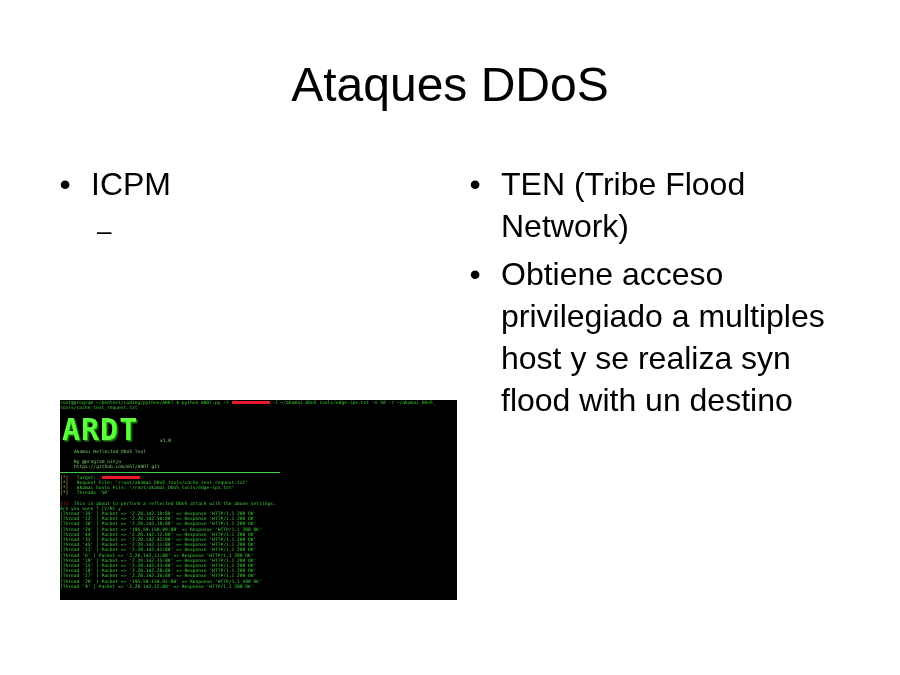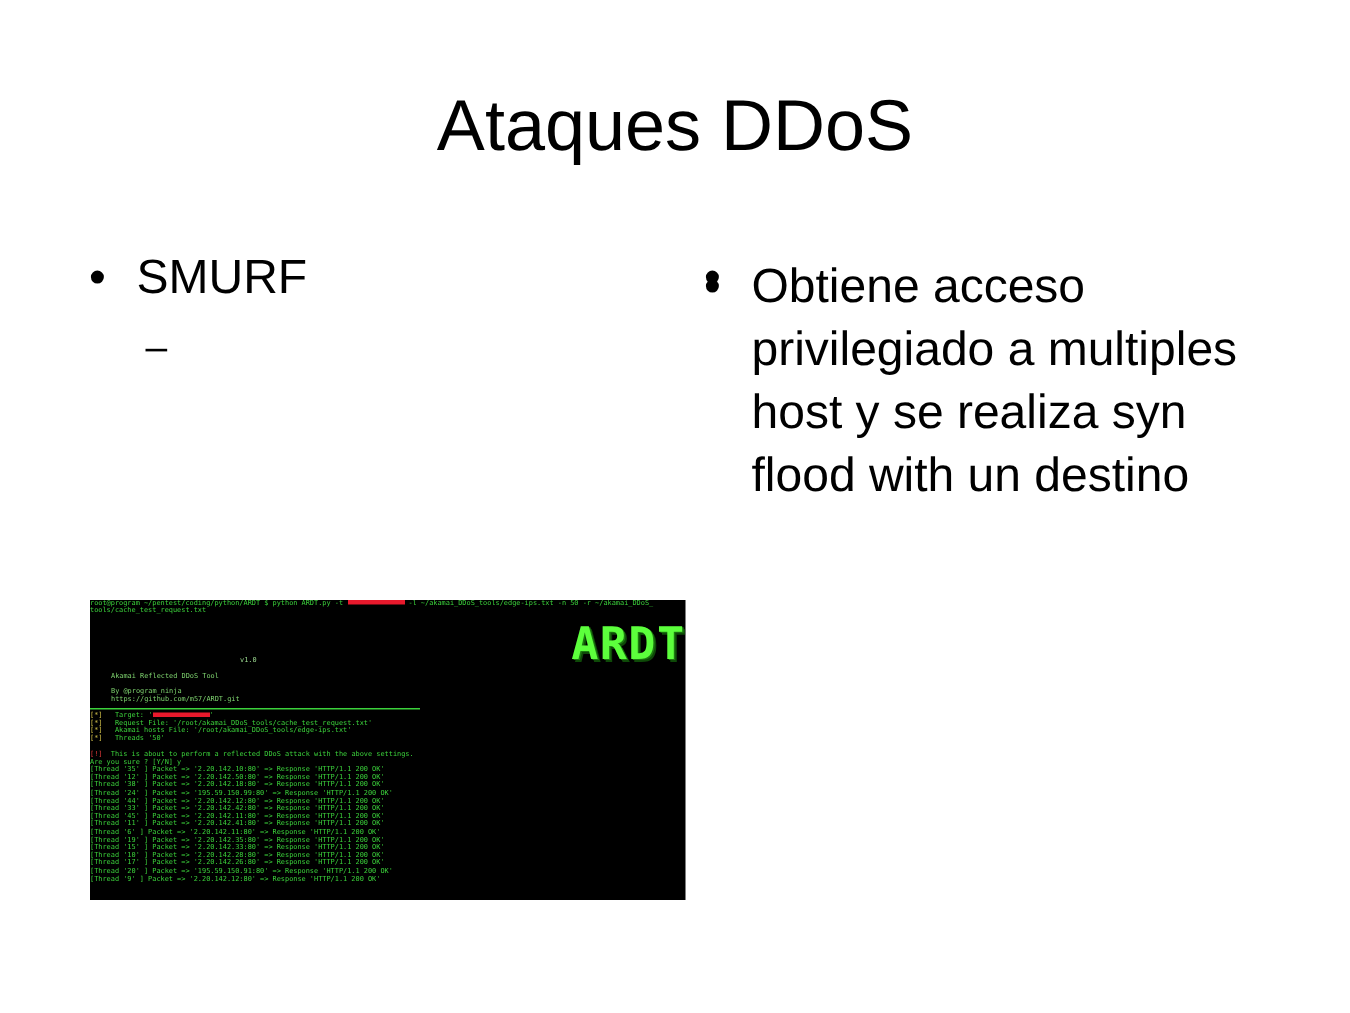--- a/index.html
+++ b/index.html
@@ -30,46 +30,46 @@
     position: absolute; left: 60px; top: 400px; width: 397px; height: 200px;
     background: #000; overflow: hidden;
     font-family: "DejaVu Sans Mono", monospace; font-size: 4.6px; line-height: 5.2px; color: #3bd23b;
   }
   .terminal .line { white-space: pre; display: block; }
   .terminal .redact { display: inline-block; width: 38px; height: 3px; background: #e8192c; vertical-align: middle; }
   .terminal .banner {
     font-family: "DejaVu Sans Mono", monospace; font-weight: bold; font-size: 30px; line-height: 32px;
     color: #5cff3c; letter-spacing: 1px; margin: 4px 0 0 2px;
     text-shadow: 1px 1px 0 #1c7a10, 2px 2px 0 #0e4a08;
-    text-align: right;
   }
   .terminal .version { color: #9bd98f; margin-left: 100px; margin-top: -8px; display: block; }
   .terminal .center { display: block; text-align: left; padding-left: 14px; color: #7fd46f; }
   .terminal .hr { display: block; width: 220px; height: 1px; background: #3bd23b; margin: 2px 0; }
   .terminal .warn { color: #e83a3a; }
   .terminal .yellow { color: #d6c44a; }
 </style>
 </head>
 <body>
 
 <div class="title">Ataques DDoS</div>
 
 <div class="col col-left">
   <div class="bullet">
     <span class="dot">•</span>
-    <span>SMURF</span>
+    <span>ICPM</span>
   </div>
   <div class="sub">
     <span class="dash">–</span>
   </div>
 </div>
 
 <div class="col col-right">
   <div class="bullet right-b">
     <span class="dot">•</span>
+    <span>TEN (Tribe Flood Network)</span>
   </div>
   <div class="bullet right-b">
     <span class="dot">•</span>
     <span>Obtiene acceso privilegiado a multiples host y se realiza syn flood with un destino</span>
   </div>
 </div>
 
 <div class="terminal">
   <span class="line"><span>root@program ~/pentest/coding/python/ARDT $ python ARDT.py -t</span> <span class="redact"></span> <span>-l ~/akamai_DDoS_tools/edge-ips.txt -n 50 -r ~/akamai_DDoS_</span></span>
   <span class="line">tools/cache_test_request.txt</span>

